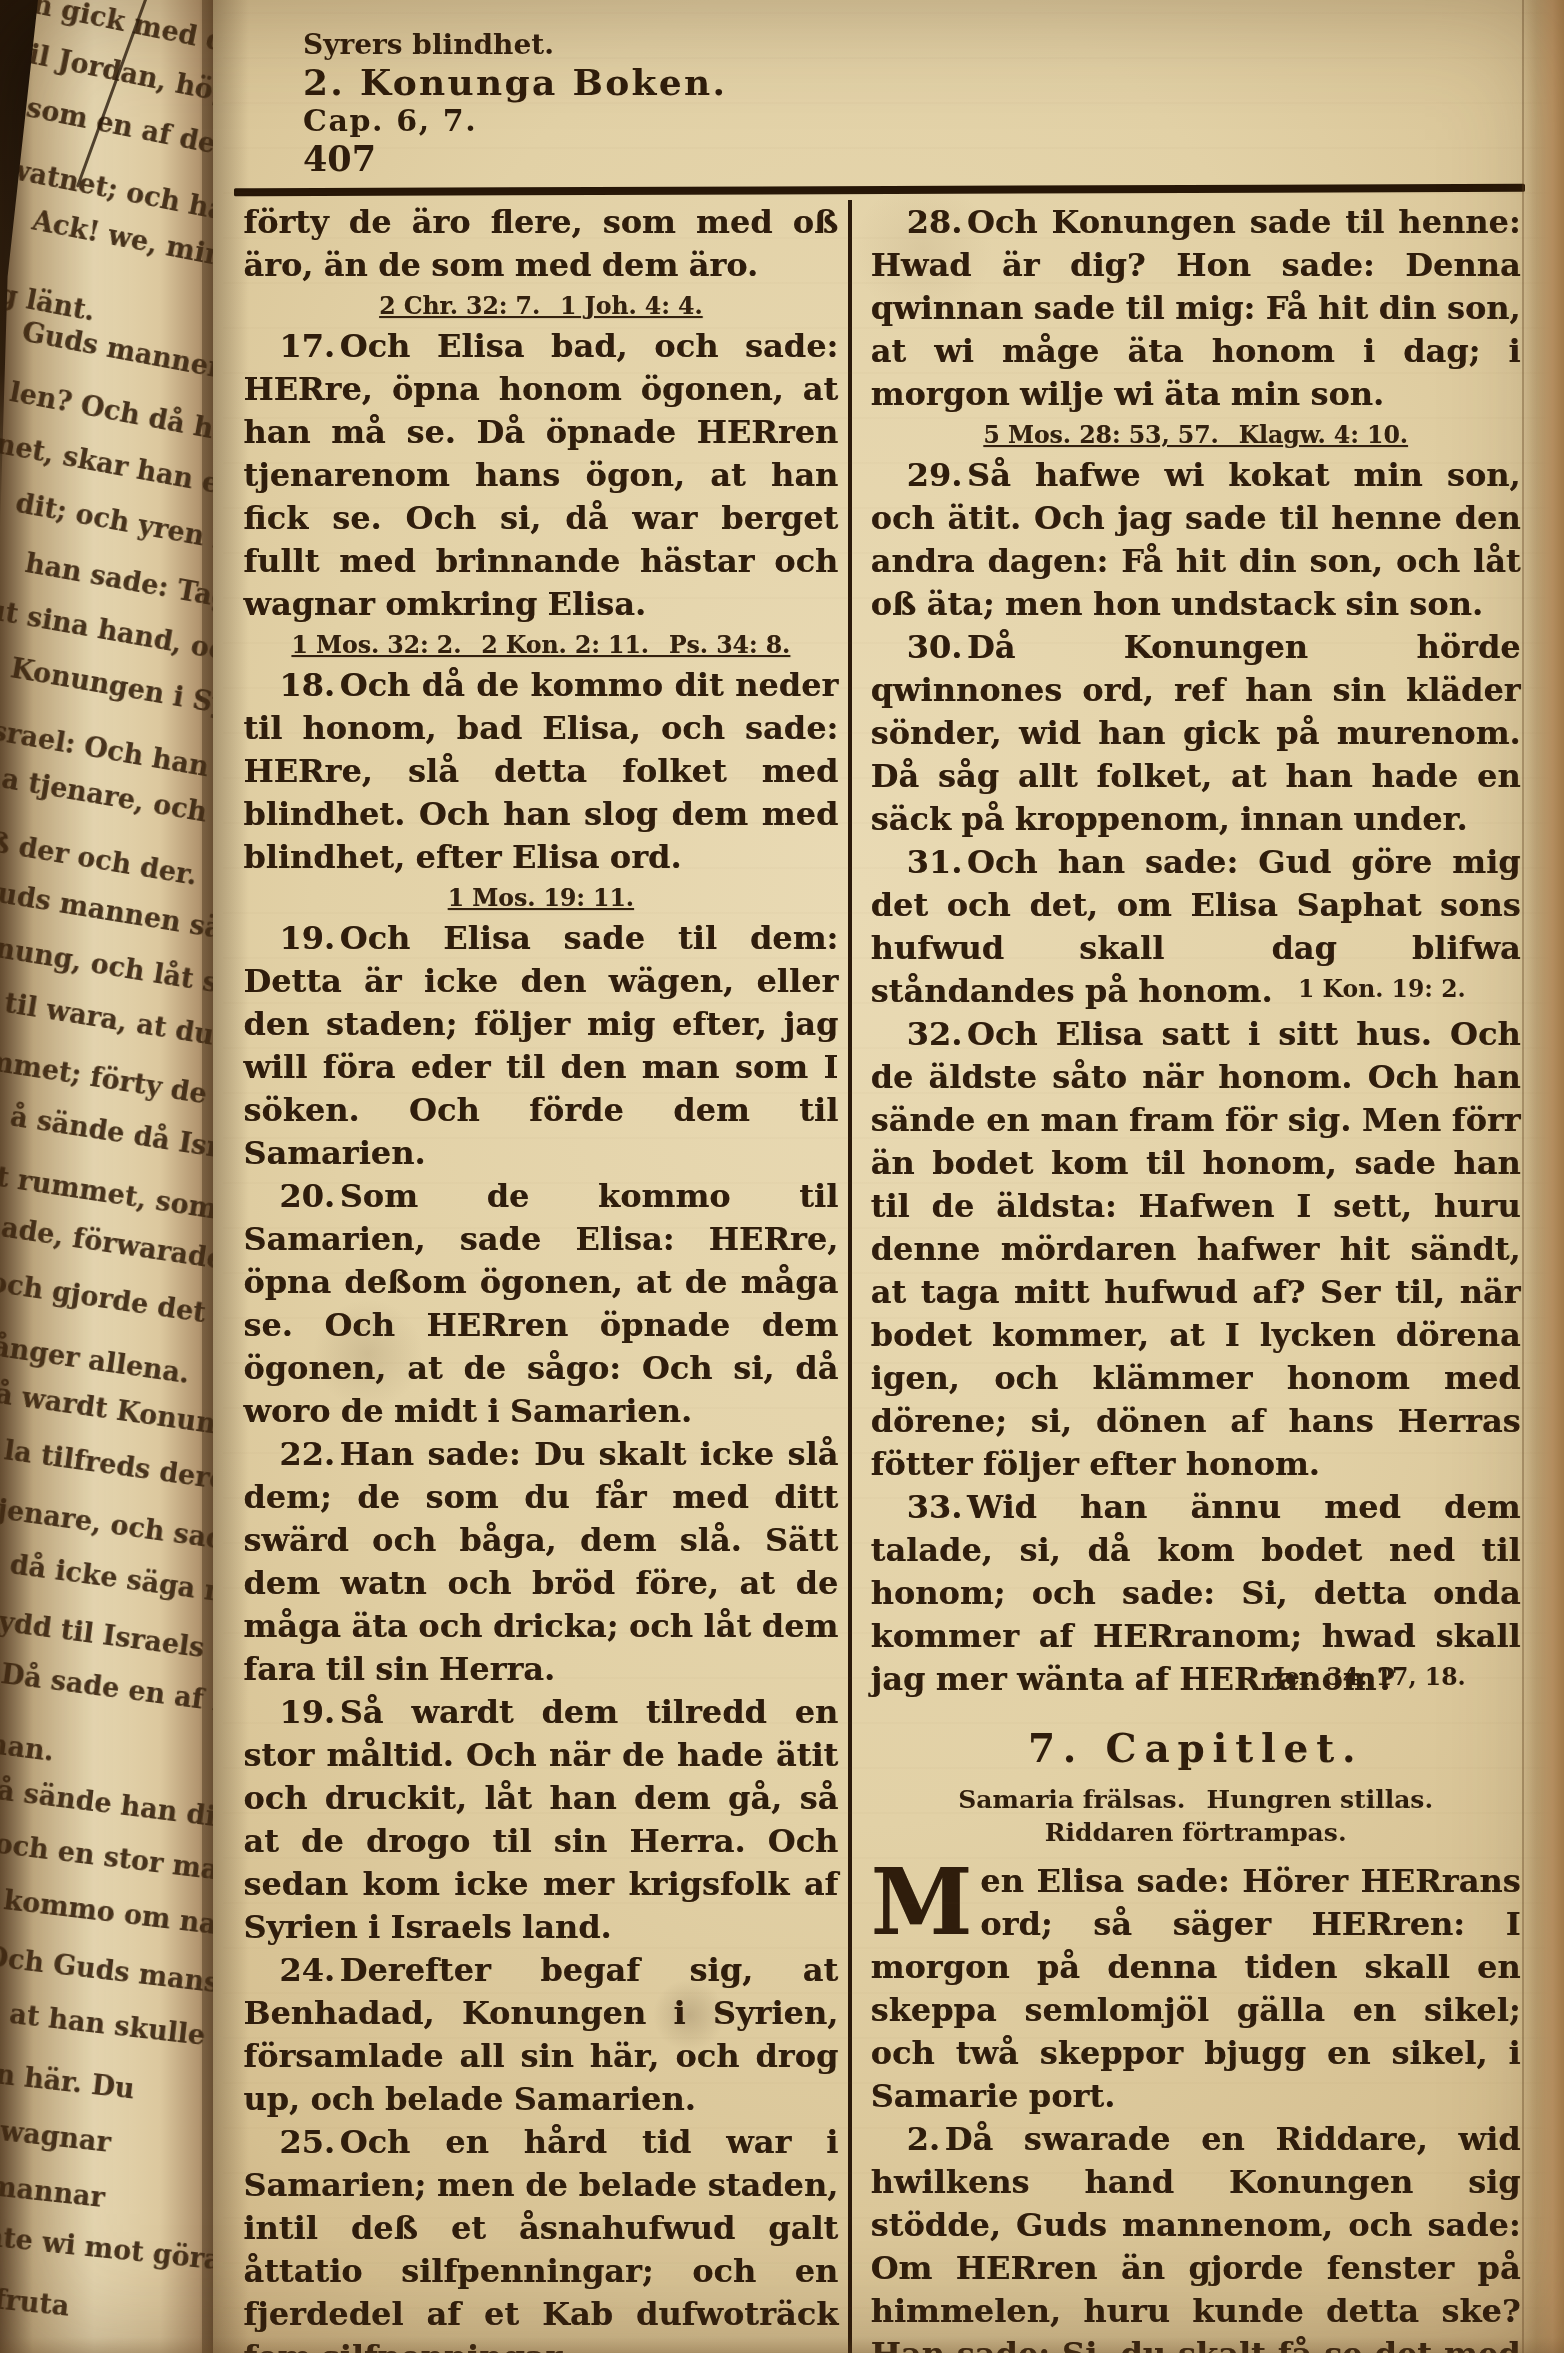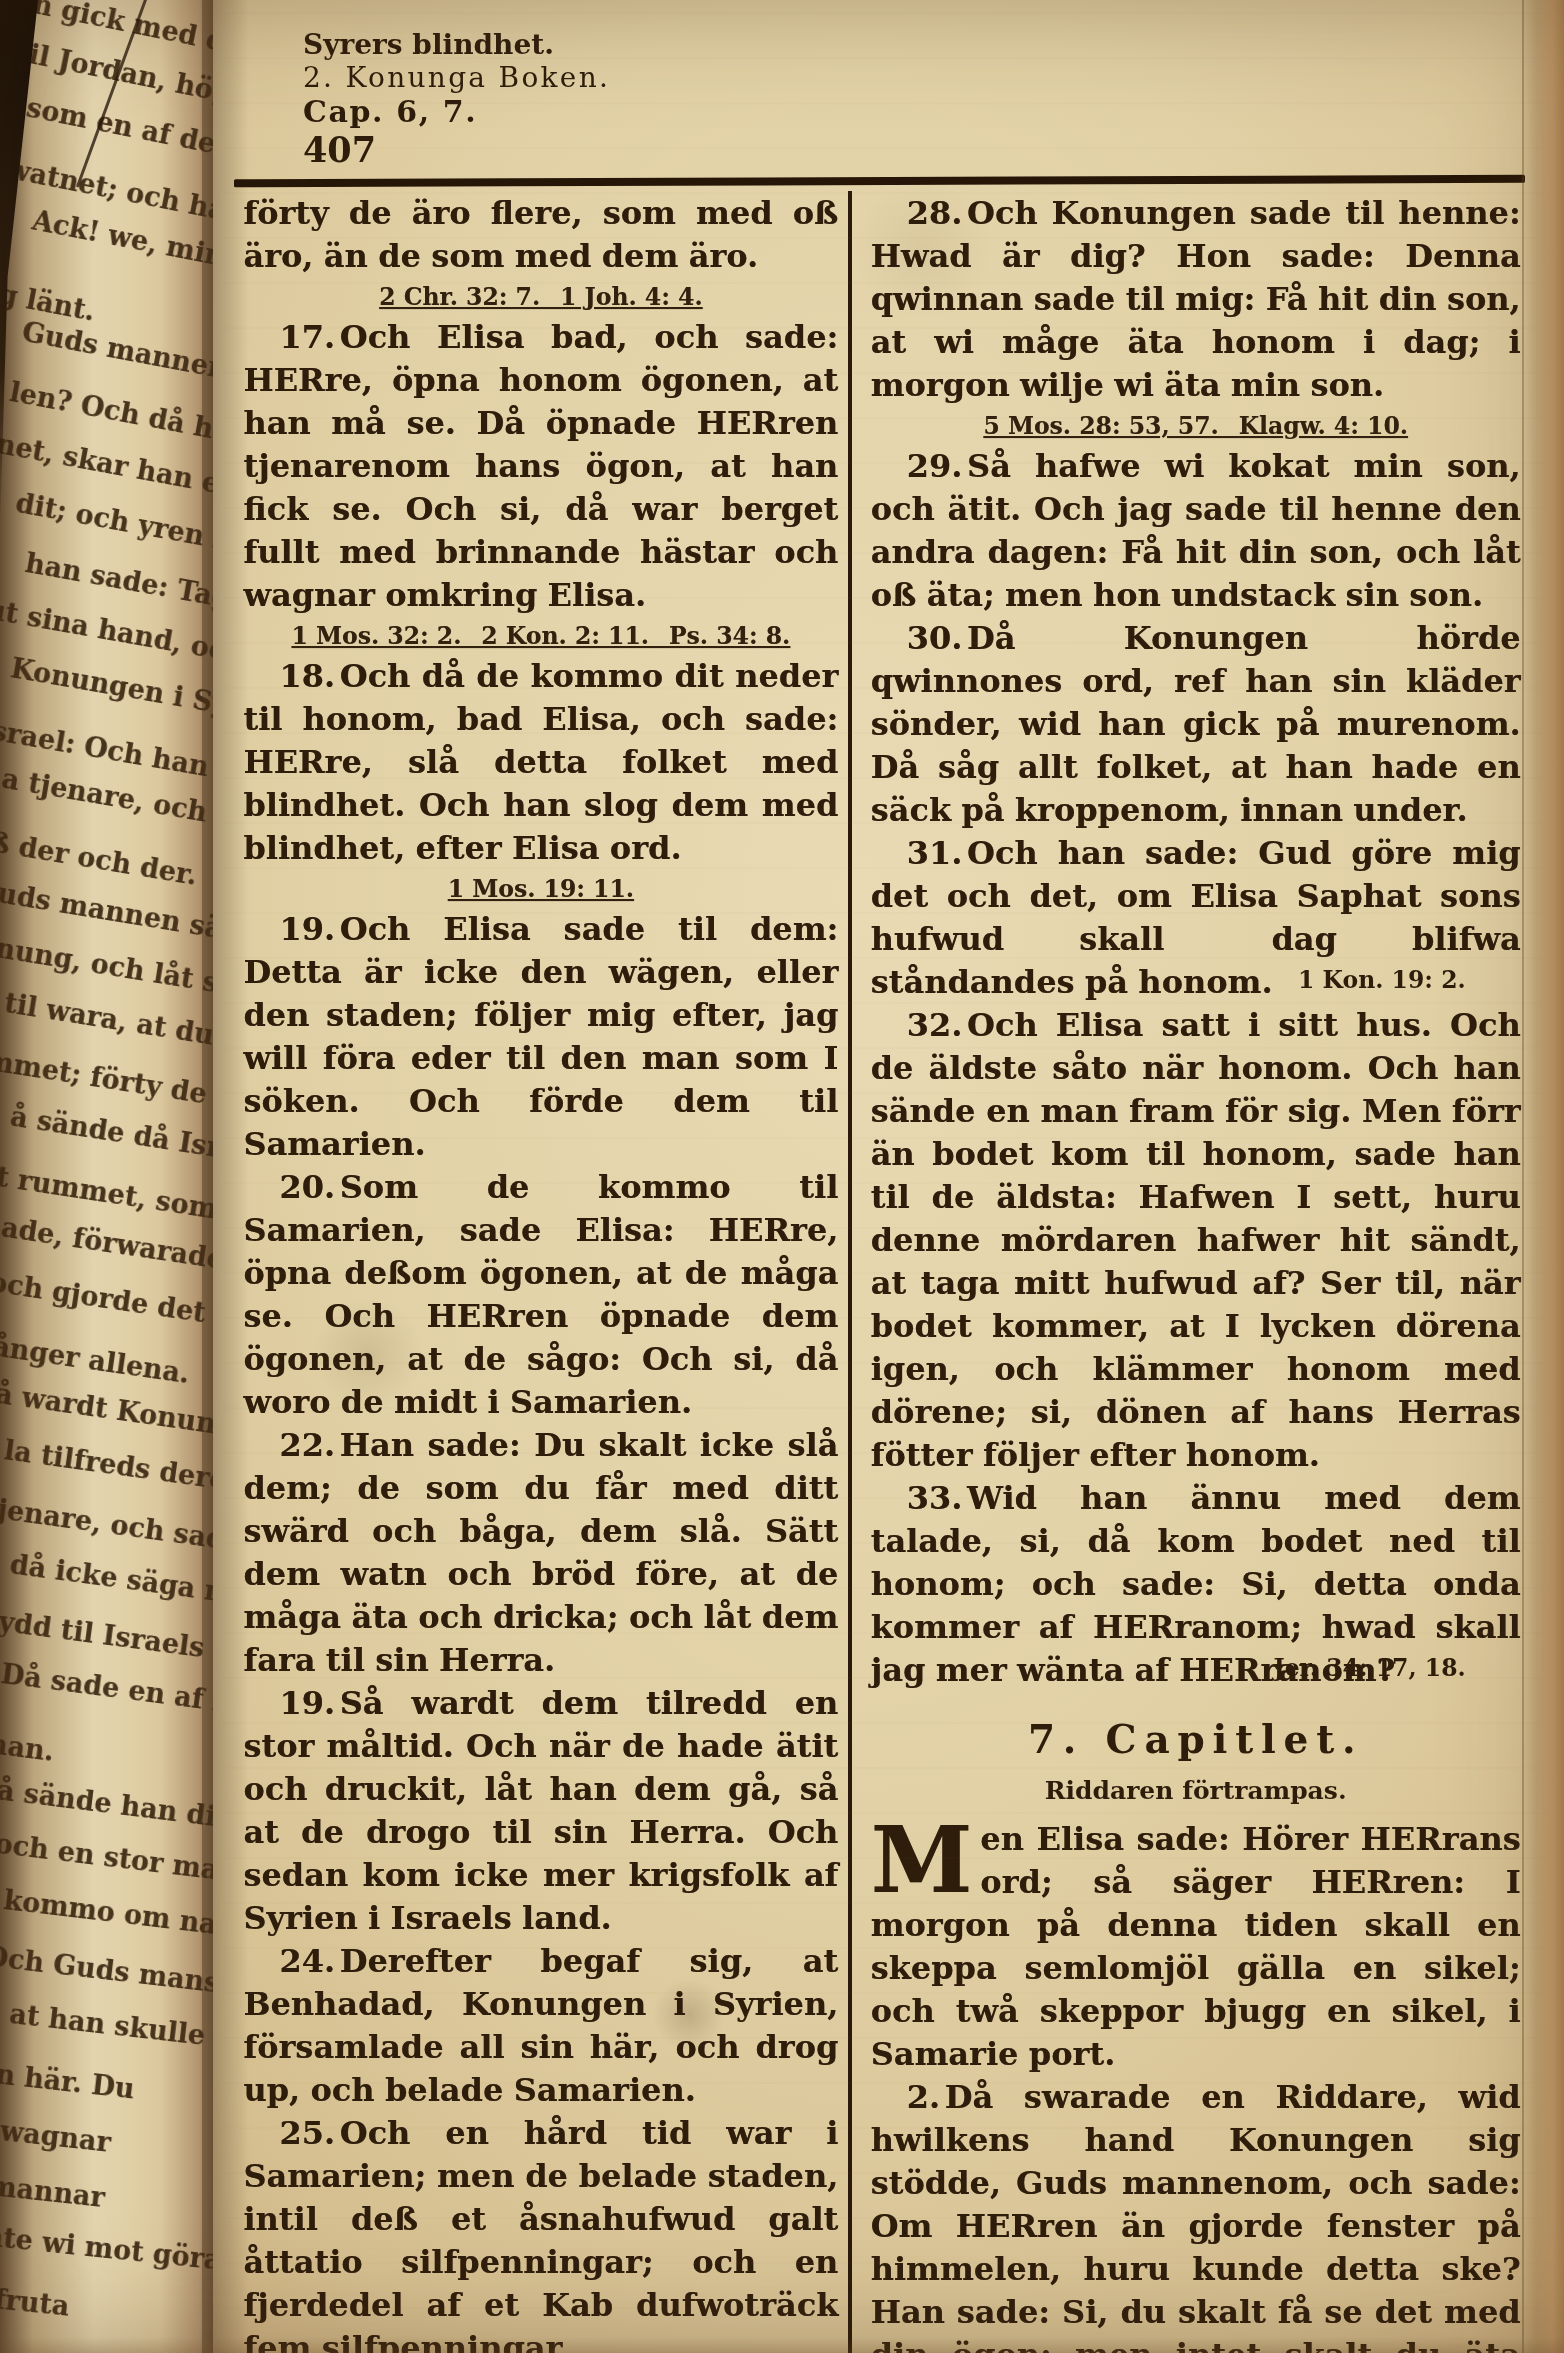--- a/index.html
+++ b/index.html
@@ -51,21 +51,21 @@
   }
   .right-edge{background:linear-gradient(90deg,rgba(150,110,60,0),rgba(150,110,60,.30) 35%,#c79f6d 72%,#b28955);}
   .right-edge-line{position:absolute;right:41px;top:0;width:1.6px;height:100%;background:rgba(90,60,28,.35);}
   .bottom-edge{position:absolute;left:0;bottom:0;width:100%;height:17px;pointer-events:none;
     background:linear-gradient(rgba(110,78,40,0),rgba(110,78,40,.25));}
 
   
   .main{position:absolute;left:223px;top:0;right:0;bottom:0;padding:22px 38px 0 11px;color:#2f1d0c;}
   .running-head{display:flex;align-items:baseline;padding:6.3px 55px 4.7px 69px;justify-content:space-between;flex-direction:column;}
   .rh-left{font-size:28px;font-weight:700;}
-  .rh-center{font-size:28px;font-weight:400;letter-spacing:2.3px;}
+  .rh-center{font-size:36px;font-weight:700;letter-spacing:2.3px;}
   .rh-chapter{font-size:30px;font-weight:700;letter-spacing:1.6px;}
   .rh-page{font-size:35px;font-weight:700;}
   .rule{height:7.8px;background:#261607;transform:rotate(-.2deg);margin:1.6px 1.6px 0 0;border-radius:1.6px;}
 
   .cols{display:flex;margin-top:6.3px;height:2214px;overflow:hidden;}
   .col{overflow:hidden;}
   .col-left{width:595px;padding:1.6px 4.7px 0 9.4px;}
   .divider{width:3.9px;background:#2b1a0b;margin:0 0 0 4.7px;}
   .col-right{flex:1;padding:1.6px 6.3px 0 19px;}
 
@@ -169,20 +169,21 @@
           <div class="ref">5 Mos. 28: 53, 57.  Klagw. 4: 10.</div>
           <p class="verse"><span class="vnum">29.</span>Så hafwe wi kokat min son, och ätit. Och jag sade til henne den andra dagen: Få hit din son, och låt oß äta; men hon undstack sin son.</p>
           <p class="verse"><span class="vnum">30.</span>Då Konungen hörde qwinnones ord, ref han sin kläder sönder, wid han gick på murenom. Då såg allt folket, at han hade en säck på kroppenom, innan under.</p>
           <p class="verse"><span class="vnum">31.</span>Och han sade: Gud göre mig det och det, om Elisa Saphat sons hufwud skall  dag blifwa ståndandes på honom.</p>
           <div class="refline"><span class="ref-inline">1 Kon. 19: 2.</span></div>
           <p class="verse"><span class="vnum">32.</span>Och Elisa satt i sitt hus. Och de äldste såto när honom. Och han sände en man fram för sig. Men förr än bodet kom til honom, sade han til de äldsta: Hafwen I sett, huru denne mördaren hafwer hit sändt, at taga mitt hufwud af? Ser til, när bodet kommer, at I lycken dörena igen, och klämmer honom med dörene; si, dönen af hans Herras fötter följer efter honom.</p>
           <p class="verse"><span class="vnum">33.</span>Wid han ännu med dem talade, si, då kom bodet ned til honom; och sade: Si, detta onda kommer af HERranom; hwad skall jag mer wänta af HERranom?</p>
           <div class="refline"><span class="ref-inline">Jer. 34: 17, 18.</span></div>
           <div class="chap">7. Capitlet.</div>
           <div class="summary">
+            <div>Samaria frälsas.  Hungren stillas.</div>
             <div>Riddaren förtrampas.</div>
           </div>
           <p class="dropp"><span class="dcap">M</span>en Elisa sade: Hörer HERrans ord; så säger HERren: I morgon på denna tiden skall en skeppa semlomjöl gälla en sikel; och twå skeppor bjugg en sikel, i Samarie port.</p>
           <p class="verse"><span class="vnum">2.</span>Då swarade en Riddare, wid hwilkens hand Konungen sig stödde, Guds mannenom, och sade: Om HERren än gjorde fenster på himmelen, huru kunde detta ske? Han sade: Si, du skalt få se det med din ögon; men intet skalt du äta deraf.</p>
         </div>
     </div>
     <div class="ghost"></div>
   </div>
 
   <div class="right-edge-line"></div>

